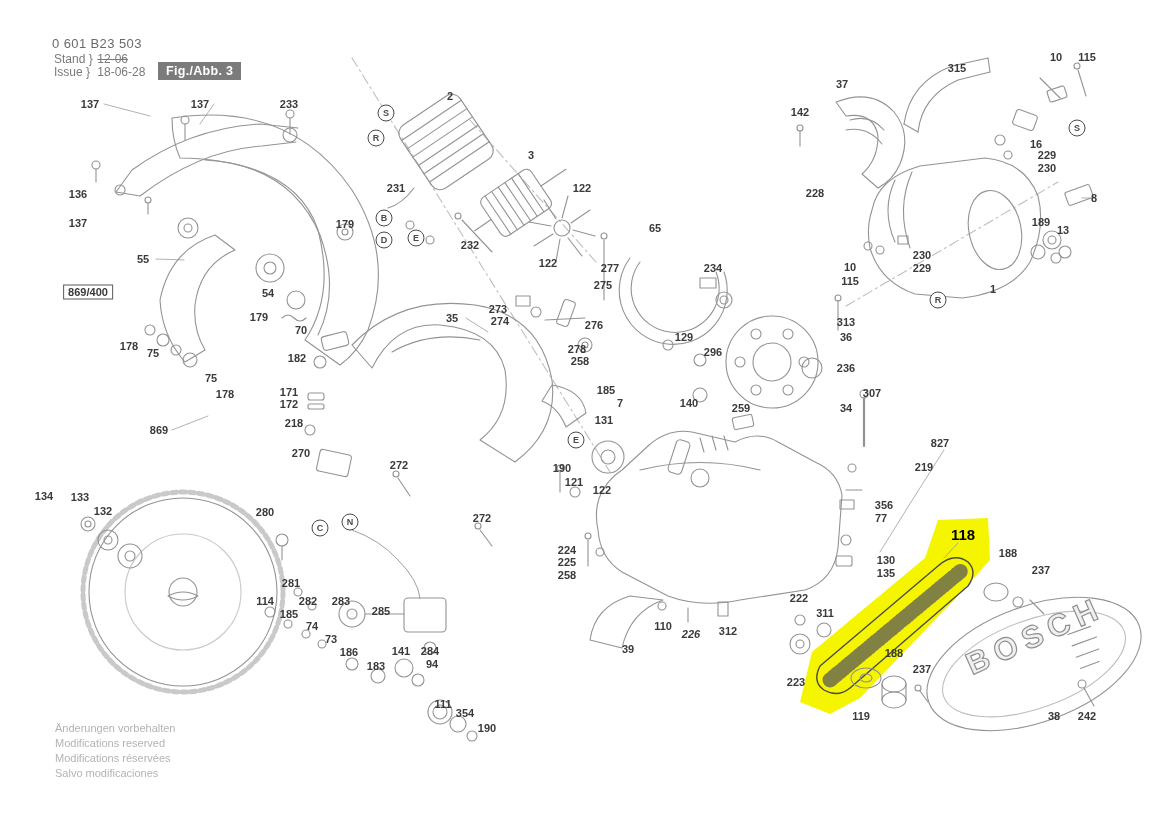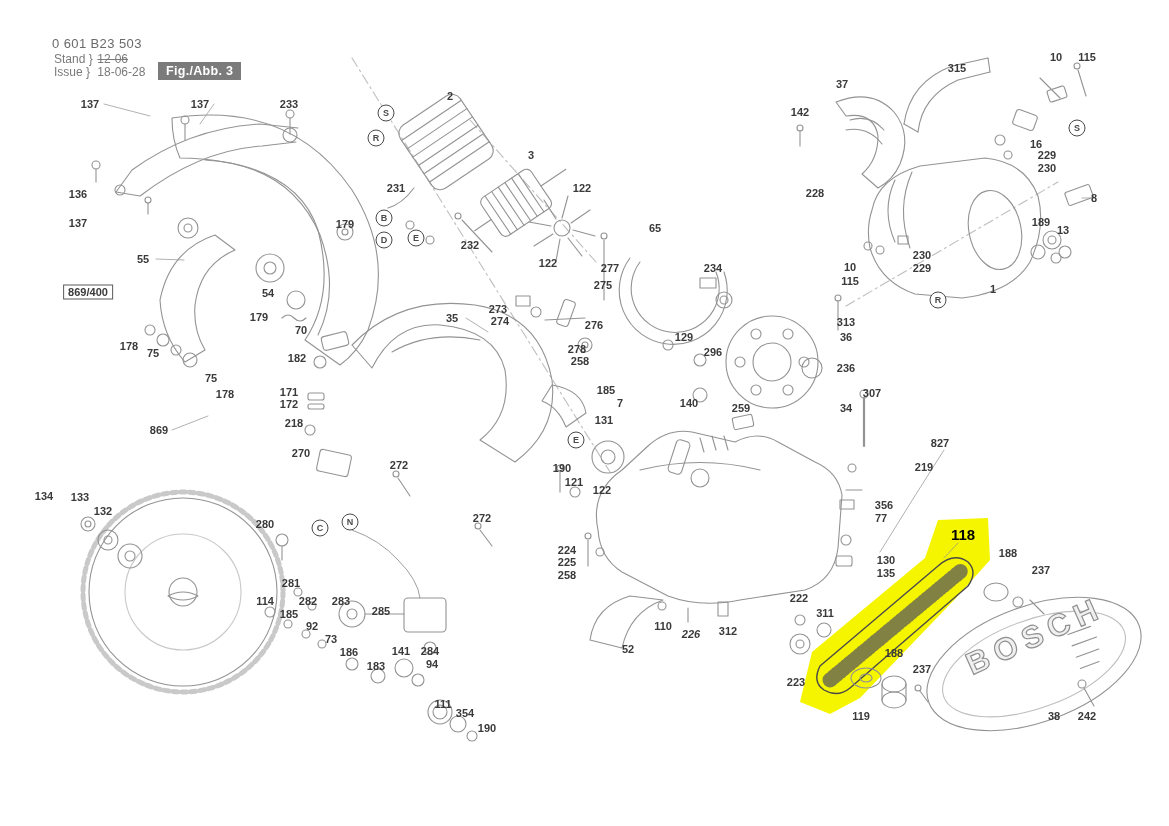--- a/index.html
+++ b/index.html
@@ -374,21 +374,21 @@
       <span class="plabel" style="left: 604px; top: 420px;">131</span>
       <span class="plabel" style="left: 562px; top: 468px;">190</span>
       <span class="plabel" style="left: 574px; top: 482px;">121</span>
       <span class="plabel" style="left: 602px; top: 490px;">122</span>
       <span class="plabel" style="left: 567px; top: 550px;">224</span>
       <span class="plabel" style="left: 567px; top: 562px;">225</span>
       <span class="plabel" style="left: 567px; top: 575px;">258</span>
       <span class="plabel" style="left: 663px; top: 626px;">110</span>
       <span class="plabel" style="left: 691px; top: 634px; font-style: italic;">226</span>
       <span class="plabel" style="left: 728px; top: 631px;">312</span>
-      <span class="plabel" style="left: 628px; top: 649px;">52</span>
+      <span class="plabel" style="left: 628px; top: 649px;">39</span>
       <span class="plabel" style="left: 799px; top: 598px;">222</span>
       <span class="plabel" style="left: 825px; top: 613px;">311</span>
       <span class="plabel" style="left: 796px; top: 682px;">223</span>
       <span class="plabel" style="left: 861px; top: 716px;">119</span>
       <span class="plabel" style="left: 894px; top: 653px;">188</span>
       <span class="plabel" style="left: 922px; top: 669px;">237</span>
       <span class="plabel" style="left: 940px; top: 443px;">827</span>
       <span class="plabel" style="left: 884px; top: 467px; margin-left: 40px;">219</span>
       <span class="plabel" style="left: 884px; top: 505px;">356</span>
       <span class="plabel" style="left: 881px; top: 518px;">77</span>
@@ -412,28 +412,28 @@
       <span class="plabel" style="left: 993px; top: 289px;">1</span>
       <span class="plabel" style="left: 922px; top: 255px;">230</span>
       <span class="plabel" style="left: 922px; top: 268px;">229</span>
       <span class="plabel" style="left: 850px; top: 267px;">10</span>
       <span class="plabel" style="left: 850px; top: 281px;">115</span>
       <span class="plabel" style="left: 1056px; top: 57px;">10</span>
       <span class="plabel" style="left: 1087px; top: 57px;">115</span>
       <span class="plabel" style="left: 44px; top: 484px; margin-top: 12px;">134</span>
       <span class="plabel" style="left: 80px; top: 497px;">133</span>
       <span class="plabel" style="left: 103px; top: 511px;">132</span>
-      <span class="plabel" style="left: 265px; top: 524px;">280</span>
+      <span class="plabel" style="left: 265px; top: 512px;">280</span>
       <span class="plabel" style="left: 291px; top: 583px;">281</span>
       <span class="plabel" style="left: 308px; top: 601px;">282</span>
       <span class="plabel" style="left: 341px; top: 601px;">283</span>
       <span class="plabel" style="left: 381px; top: 611px;">285</span>
       <span class="plabel" style="left: 265px; top: 601px;">114</span>
       <span class="plabel" style="left: 289px; top: 614px;">185</span>
-      <span class="plabel" style="left: 312px; top: 626px;">92</span>
+      <span class="plabel" style="left: 312px; top: 626px;">74</span>
       <span class="plabel" style="left: 331px; top: 639px;">73</span>
       <span class="plabel" style="left: 349px; top: 652px;">186</span>
       <span class="plabel" style="left: 376px; top: 666px;">183</span>
       <span class="plabel" style="left: 401px; top: 651px;">141</span>
       <span class="plabel" style="left: 430px; top: 651px;">284</span>
       <span class="plabel" style="left: 432px; top: 664px;">94</span>
       <span class="plabel" style="left: 443px; top: 704px;">111</span>
       <span class="plabel" style="left: 465px; top: 713px;">354</span>
       <span class="plabel" style="left: 487px; top: 728px;">190</span>
       <span class="rletter" style="left: 386px; top: 113px;">S</span>
@@ -441,14 +441,20 @@
       <span class="rletter" style="left: 384px; top: 218px;">B</span>
       <span class="rletter" style="left: 384px; top: 240px;">D</span>
       <span class="rletter" style="left: 416px; top: 238px;">E</span>
       <span class="rletter" style="left: 576px; top: 440px;">E</span>
       <span class="rletter" style="left: 320px; top: 528px;">C</span>
       <span class="rletter" style="left: 350px; top: 522px;">N</span>
       <span class="rletter" style="left: 938px; top: 300px;">R</span>
       <span class="rletter" style="left: 1077px; top: 128px;">S</span>
     </div>
 
+  <div class="footnotes">
+    <div>Änderungen vorbehalten</div>
+    <div>Modifications reserved</div>
+    <div>Modifications réservées</div>
+    <div>Salvo modificaciones</div>
+  </div>
 
 </div>
 
 </body></html>

